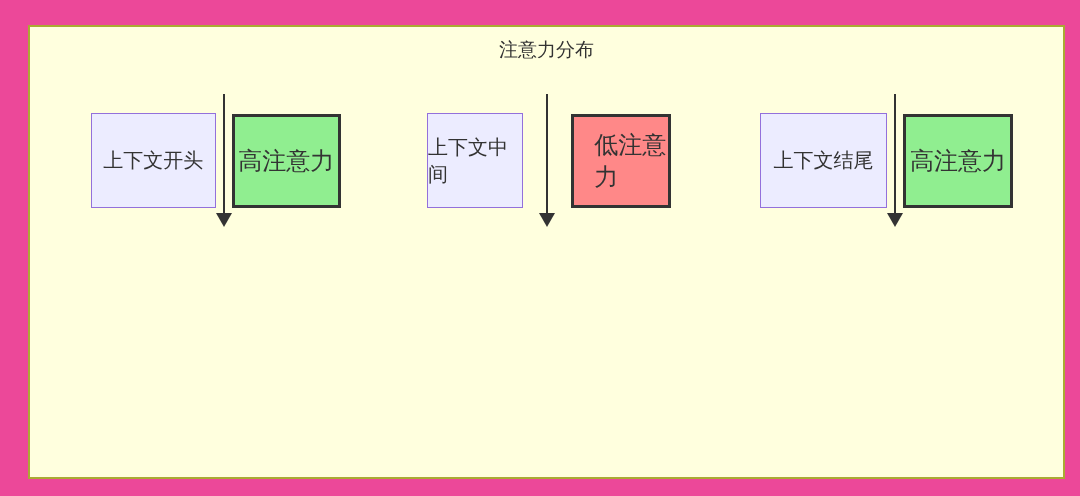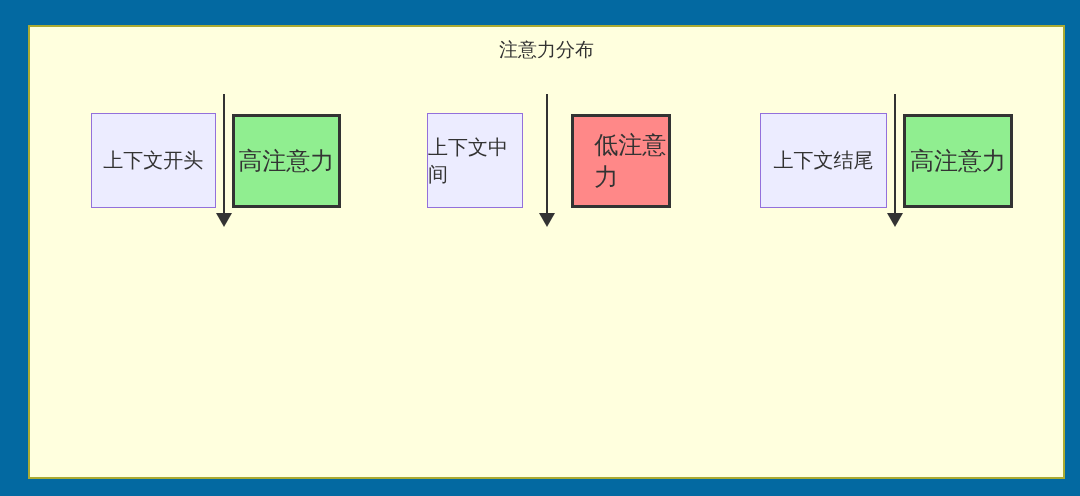--- a/index.html
+++ b/index.html
@@ -5,21 +5,21 @@
   html, body {
     margin: 0;
     padding: 0;
     background: #ffffff;
     font-family: "Liberation Sans", "DejaVu Sans", sans-serif;
   }
   .screen {
     position: relative;
     width: 1080px;
     height: 496px;
-    background: #0369a1;
+    background: #ec4899;
     overflow: hidden;
   }
   .subgraph {
     position: absolute;
     left: 28px;
     top: 25px;
     width: 1037px;
     height: 454px;
     box-sizing: border-box;
     background: var(--container-fill, #ffffde);

